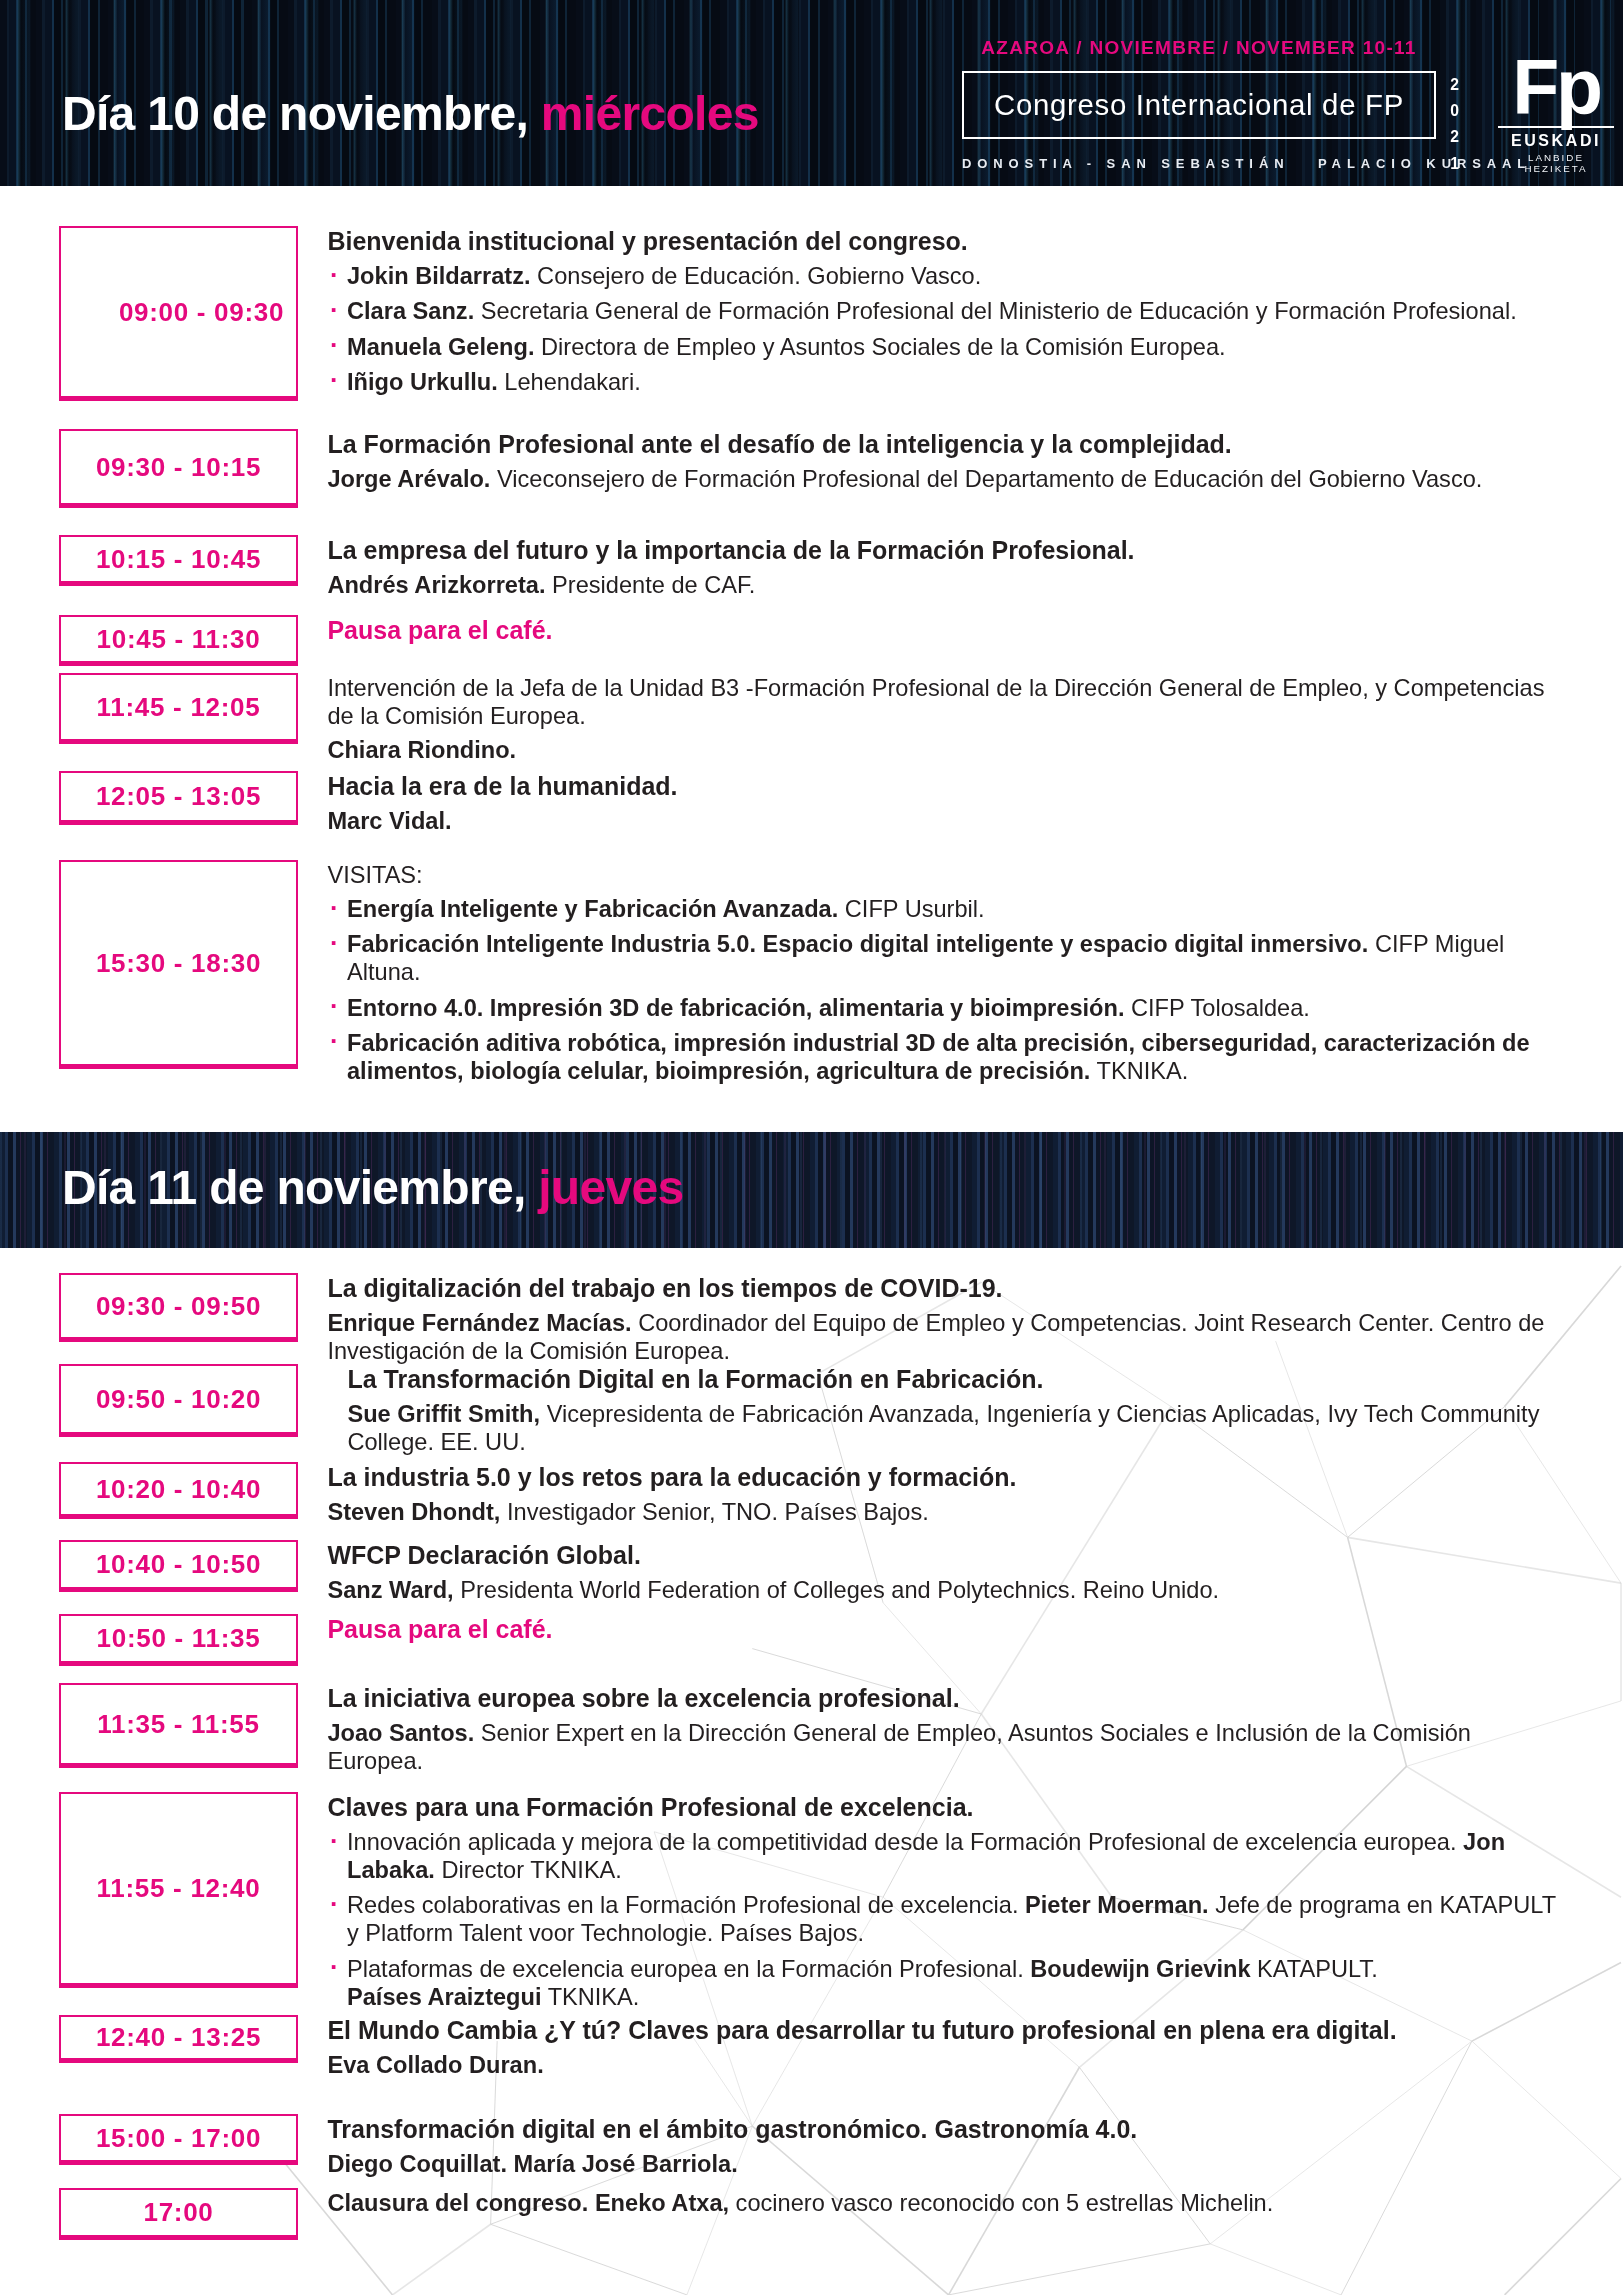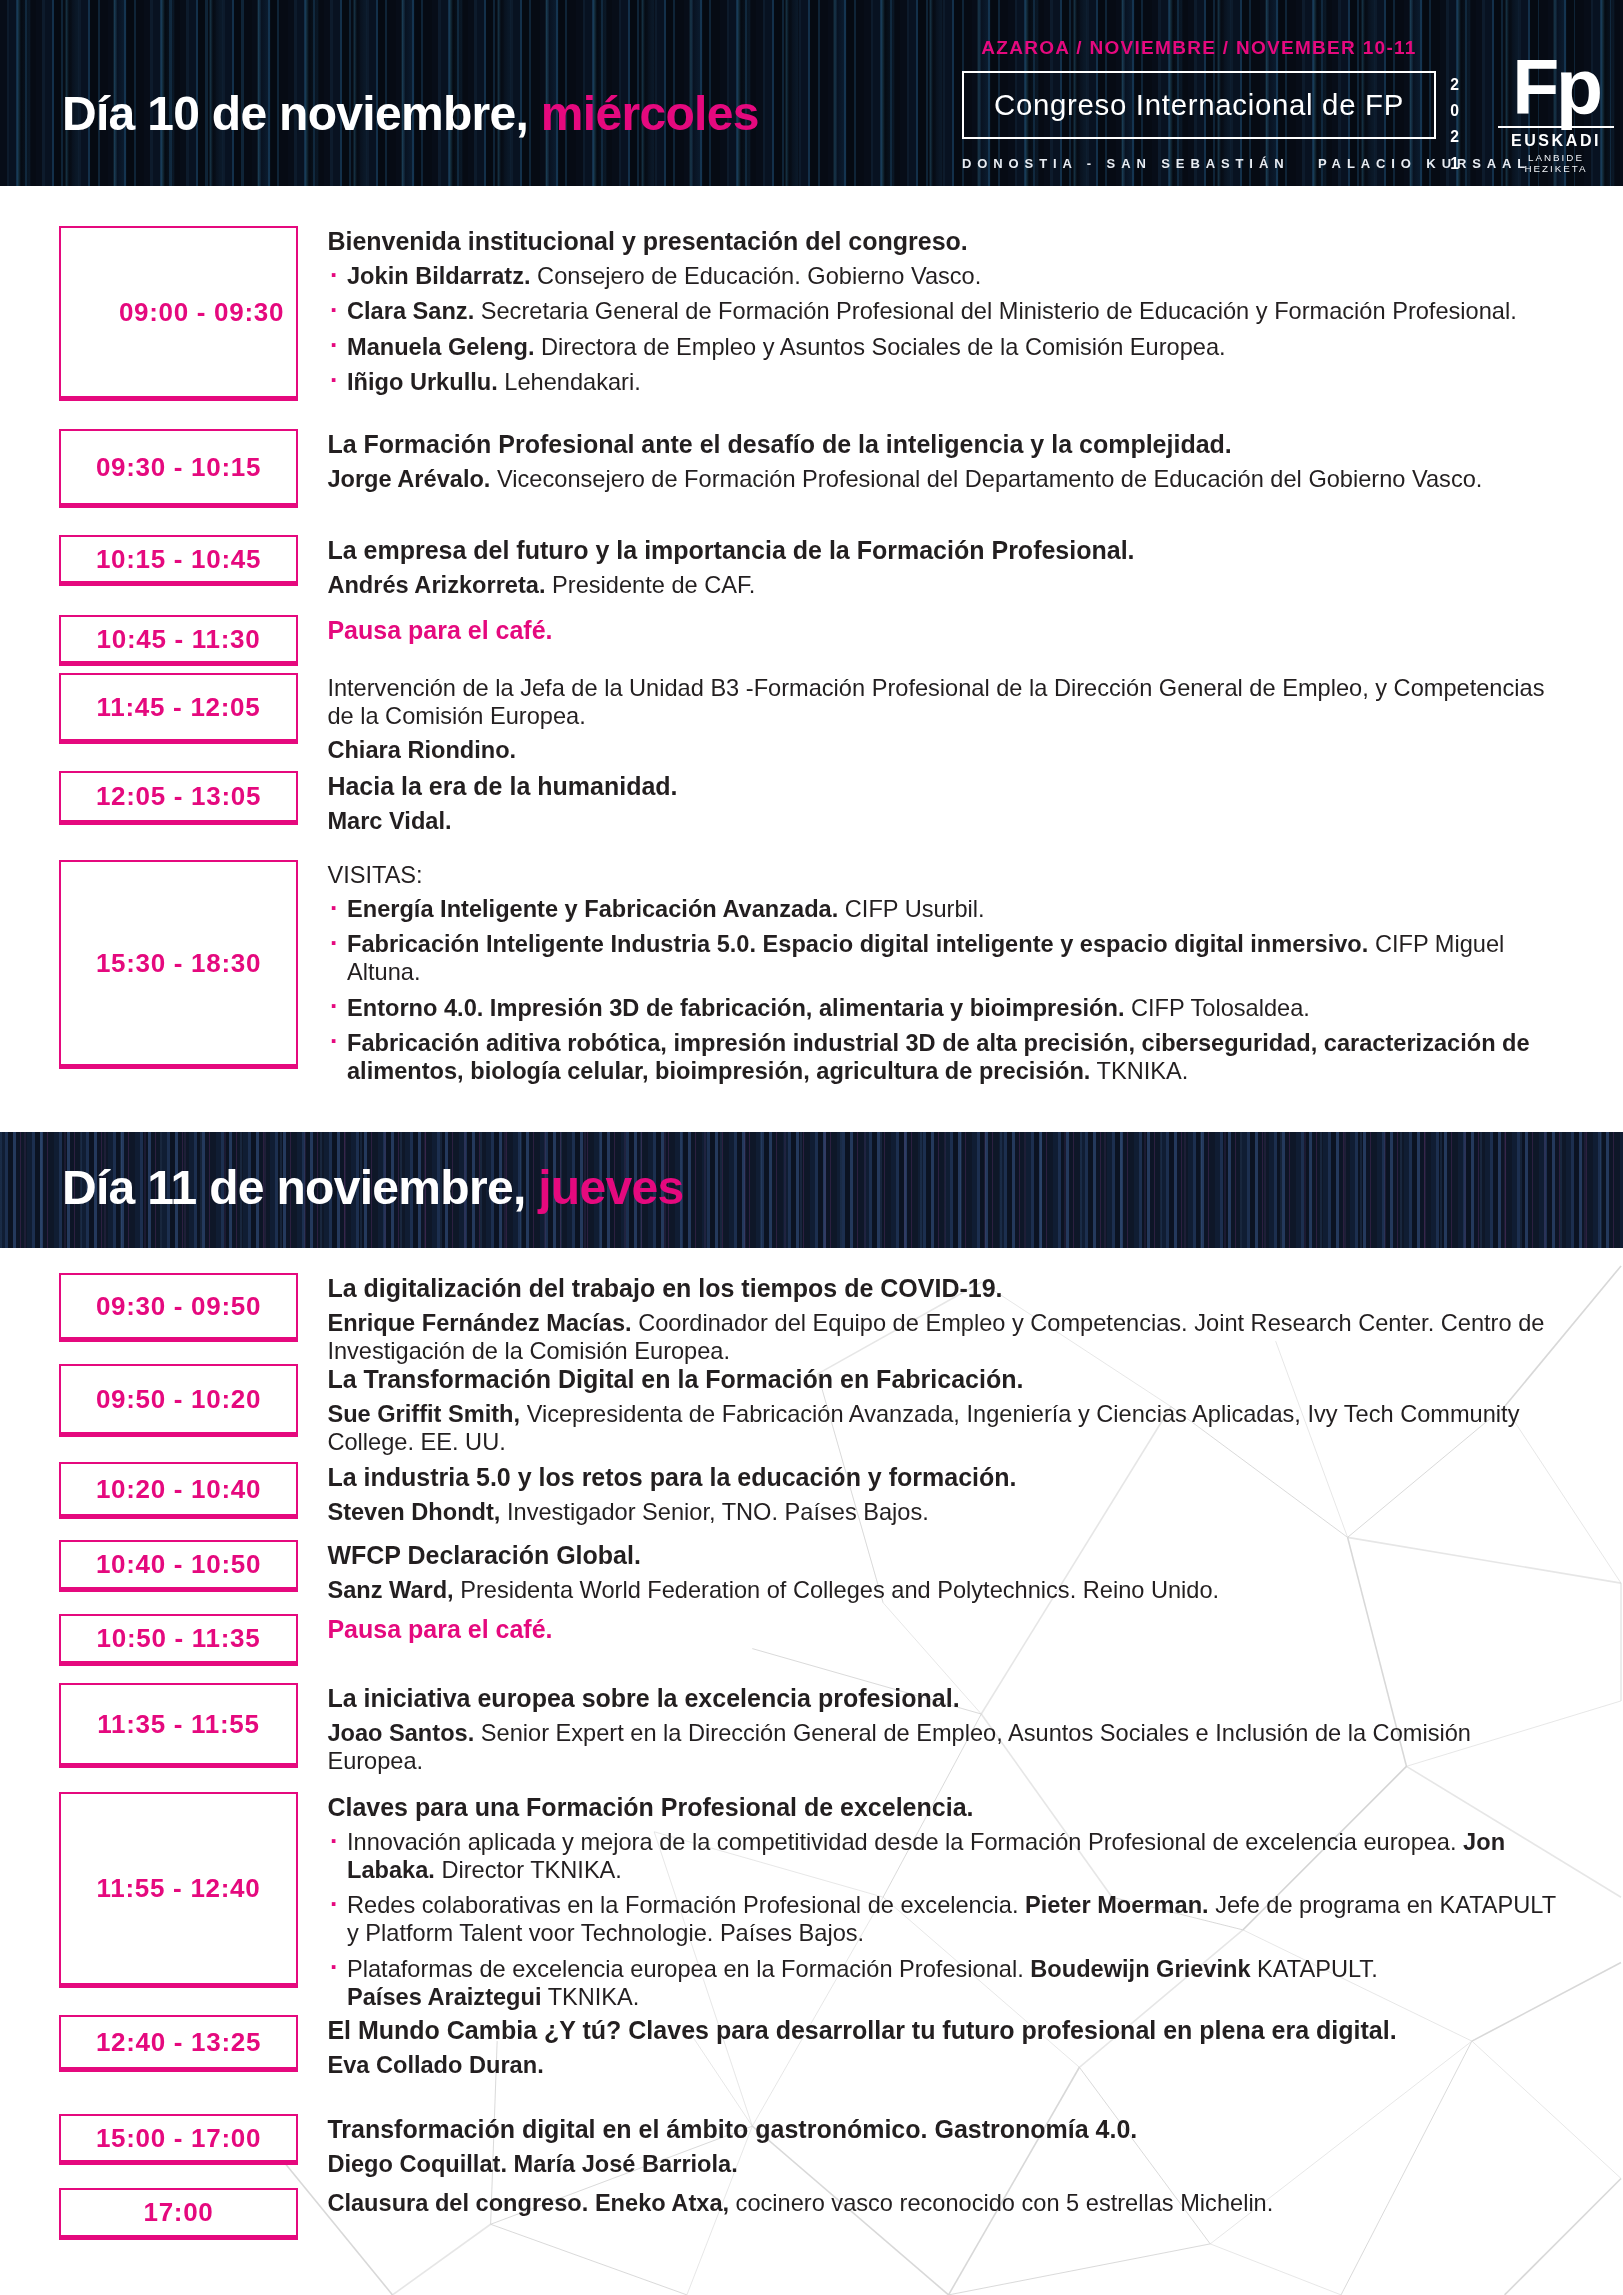--- a/index.html
+++ b/index.html
@@ -224,21 +224,21 @@
       </div>
       <div class="row" style="top: 1273px;">
         <div class="timebox" style="height: 69px;">
           <span class="time">09:30 - 09:50</span>
         </div>
         <div class="content">
           <div class="blk-title"><span class="b">La digitalización del trabajo en los tiempos de COVID-19.</span></div>
           <div class="blk-para"><span class="b">Enrique Fernández Macías.</span><span> Coordinador del Equipo de Empleo y Competencias. Joint Research Center. Centro de Investigación de la Comisión Europea.</span></div>
         </div>
       </div>
-      <div class="row" style="top: 1364px;">
+      <div class="row" style="top: 1364px; gap: 20px;">
         <div class="timebox" style="height: 73px;">
           <span class="time">09:50 - 10:20</span>
         </div>
         <div class="content">
           <div class="blk-title"><span class="b">La Transformación Digital en la Formación en Fabricación.</span></div>
           <div class="blk-para"><span class="b">Sue Griffit Smith,</span><span> Vicepresidenta de Fabricación Avanzada, Ingeniería y Ciencias Aplicadas, Ivy Tech Community College. EE. UU.</span></div>
         </div>
       </div>
       <div class="row" style="top: 1462px;">
         <div class="timebox" style="height: 57px;">
@@ -280,21 +280,21 @@
           <span class="time">11:55 - 12:40</span>
         </div>
         <div class="content">
           <div class="blk-title"><span class="b">Claves para una Formación Profesional de excelencia.</span></div>
           <div class="blk-bullet"><span class="dot">·</span><span>Innovación aplicada y mejora de la competitividad desde la Formación Profesional de excelencia europea. </span><span class="b">Jon Labaka.</span><span> Director TKNIKA.</span></div>
           <div class="blk-bullet"><span class="dot">·</span><span>Redes colaborativas en la Formación Profesional de excelencia. </span><span class="b">Pieter Moerman.</span><span> Jefe de programa en KATAPULT y Platform Talent voor Technologie. Países Bajos.</span></div>
           <div class="blk-bullet"><span class="dot">·</span><span>Plataformas de excelencia europea en la Formación Profesional. </span><span class="b">Boudewijn Grievink</span><span> KATAPULT.</span><br><span class="b">Países Araiztegui</span><span> TKNIKA.</span></div>
         </div>
       </div>
       <div class="row" style="top: 2015px;">
-        <div class="timebox" style="height: 57px;">
+        <div class="timebox" style="height: 48px;">
           <span class="time">12:40 - 13:25</span>
         </div>
         <div class="content">
           <div class="blk-title"><span class="b">El Mundo Cambia ¿Y tú? Claves para desarrollar tu futuro profesional en plena era digital.</span></div>
           <div class="blk-para"><span class="b">Eva Collado Duran.</span></div>
         </div>
       </div>
       <div class="row" style="top: 2114px;">
         <div class="timebox" style="height: 51px;">
           <span class="time">15:00 - 17:00</span>

